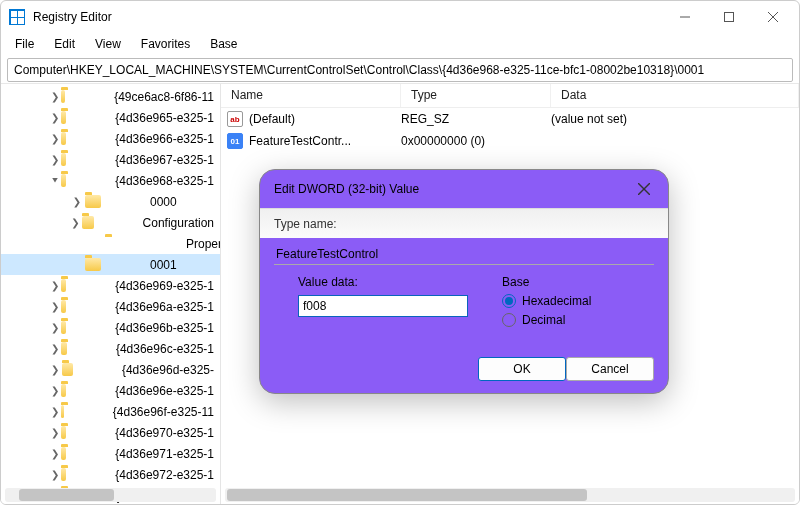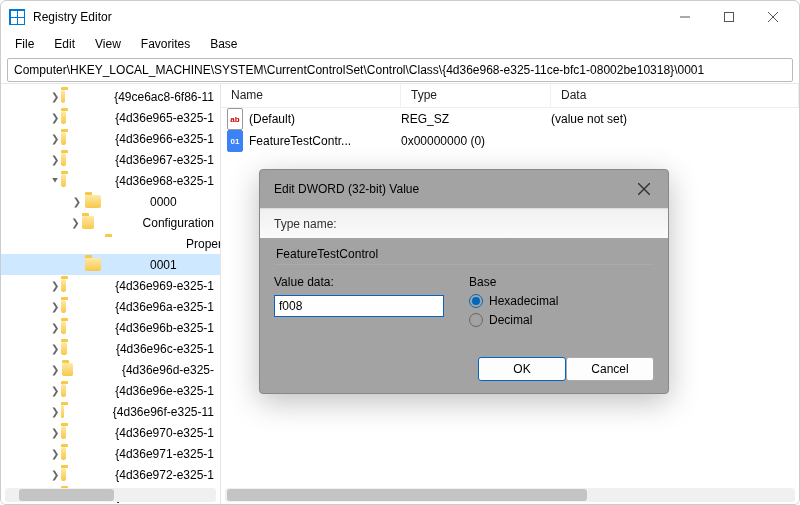--- a/index.html
+++ b/index.html
@@ -29,34 +29,34 @@
   .exp { width:12px; height:12px; margin-right:2px; display:flex; align-items:center; justify-content:center; color:#666; font-size:10px;}
   .folder { width:16px; height:13px; background:linear-gradient(#ffe9a8,#f7c948); border-radius:2px; margin-right:4px; position:relative; }
   .folder::before{ content:""; position:absolute; top:-3px; left:0; width:7px; height:3px; background:#f7c948; border-radius:1px 1px 0 0;}
   .trow.selected { background:#cde8ff; }
   .trow .lbl { padding-right:6px;margin-left:45px; }
   
   .lhdr { display:flex; height:24px; border-bottom:1px solid #eee; }
   .lhdr div { padding:4px 10px; color:#222; border-right:1px solid #f0f0f0; }
   .c1{width:180px} .c2{width:150px} .c3{flex:1}
   .lrow { display:flex; height:22px; align-items:center; }
-  .lrow .ic { width:16px; height:22px; margin:0 6px; border:1px solid #999; border-radius:2px; display:flex; align-items:center; justify-content:center; font-size:8px; font-weight:bold;}
+  .lrow .ic { width:16px; height:16px; margin:0 6px; border:1px solid #999; border-radius:2px; display:flex; align-items:center; justify-content:center; font-size:8px; font-weight:bold;}
   .ic.sz{background:#fff;color:#c00;} .ic.dw{background:#3b82f6;color:#fff; border-color:#3b82f6;}
   .lrow .t1{width:152px} .lrow .t2{width:150px} .lrow .t3{flex:1}
   
   .hscroll { position:absolute; bottom:2px; left:4px; right:4px; height:14px; background:#f0f0f0; border-radius:3px;}
   .hscroll .thumb{ position:absolute; top:1px; height:12px; background:#c4c4c4; border-radius:3px;}
-  .dialog { position:absolute; left:258px; top:168px; width:410px; height:225px; background:#a3a3a3; border:1px solid #888; border-radius:4px; box-shadow:0 8px 30px rgba(0,0,0,0.25); }
+  .dialog { position:absolute; left:258px; top:168px; width:410px; height:225px; background:#8b5cf6; border:1px solid #888; border-radius:16px; box-shadow:0 8px 30px rgba(0,0,0,0.25); }
   .dtitle { height:38px; display:flex; align-items:center; padding:0 14px; font-size:13px;}
   .dtitle .x { margin-left:auto; width:20px; height:20px; display:flex; align-items:center; justify-content:center;}
   .dgrad{ height:30px; background:linear-gradient(#f0f0f0,#fbfbfb); border-top:1px solid #ddd; display:flex; align-items:center; padding:0 14px; color:#333;}
   .dbody { padding:6px 14px 0 14px; }
   .ro { width:100%; border:none; border-bottom:1px solid #aaa; padding:3px 2px; background:transparent; margin-bottom:6px;}
   .row2 { display:flex; gap:10px; margin-top:4px;}
-  .col { flex:1; }
+  .col { flex:1;margin-left:24px; }
   .inp { width:170px; border:1px solid #0a64bc; padding:3px 4px; background:#fff;}
   .radio { display:flex; align-items:center; margin:5px 0 2px 0;}
   .radio .r { width:14px; height:14px; border:1px solid #666; border-radius:50%; margin-right:6px; display:flex; align-items:center; justify-content:center;}
   .radio.sel .r{ border-color:#0067c0;}
   .radio.sel .r::after{ content:""; width:8px; height:8px; border-radius:50%; background:#0067c0;}
   .dbtns { position:absolute; bottom:12px; right:14px; display:flex; gap:0;}
   .btn { width:88px; height:24px; border:1px solid #aaa; background:#fdfdfd; border-radius:3px; display:flex; align-items:center; justify-content:center;}
   .btn.primary{ border-color:#0067c0;}
 </style>
 </head>

